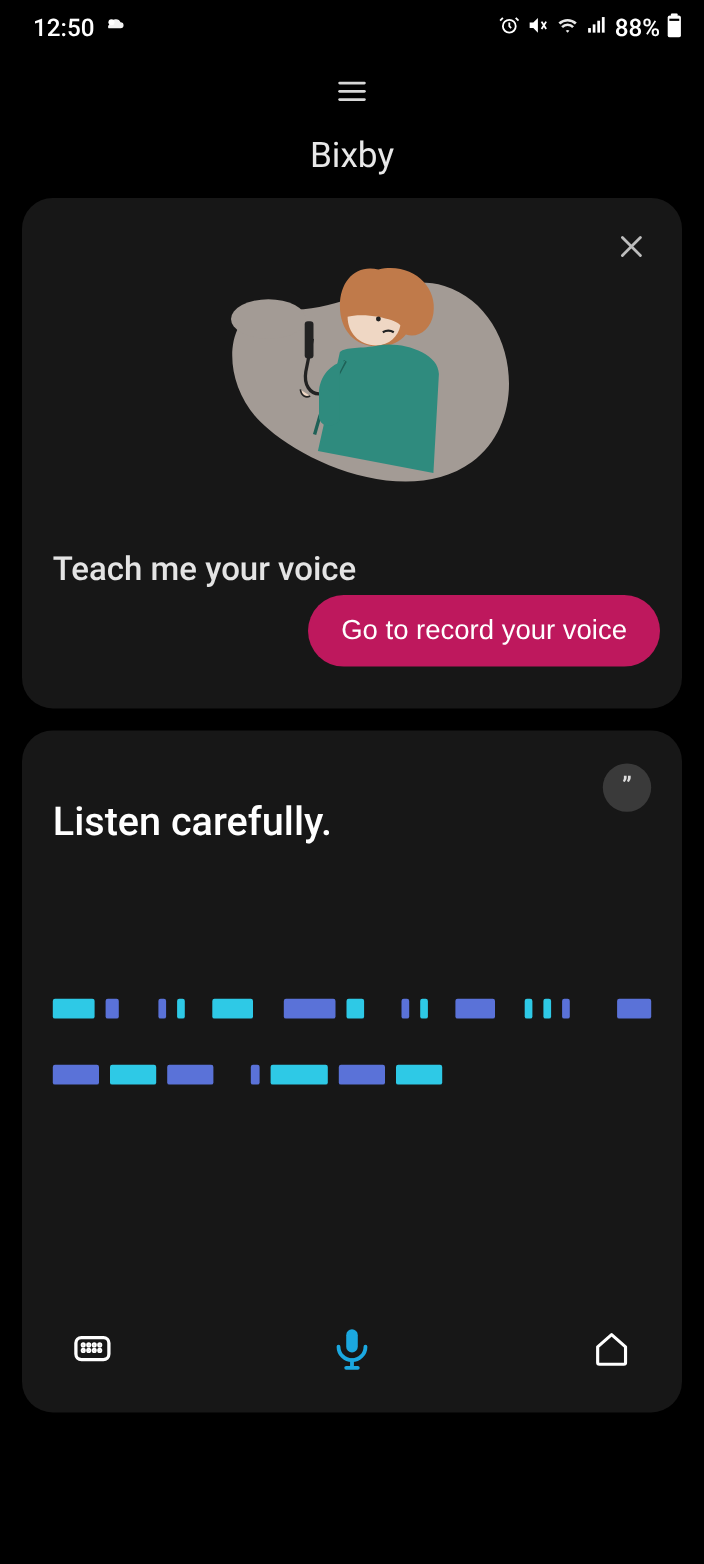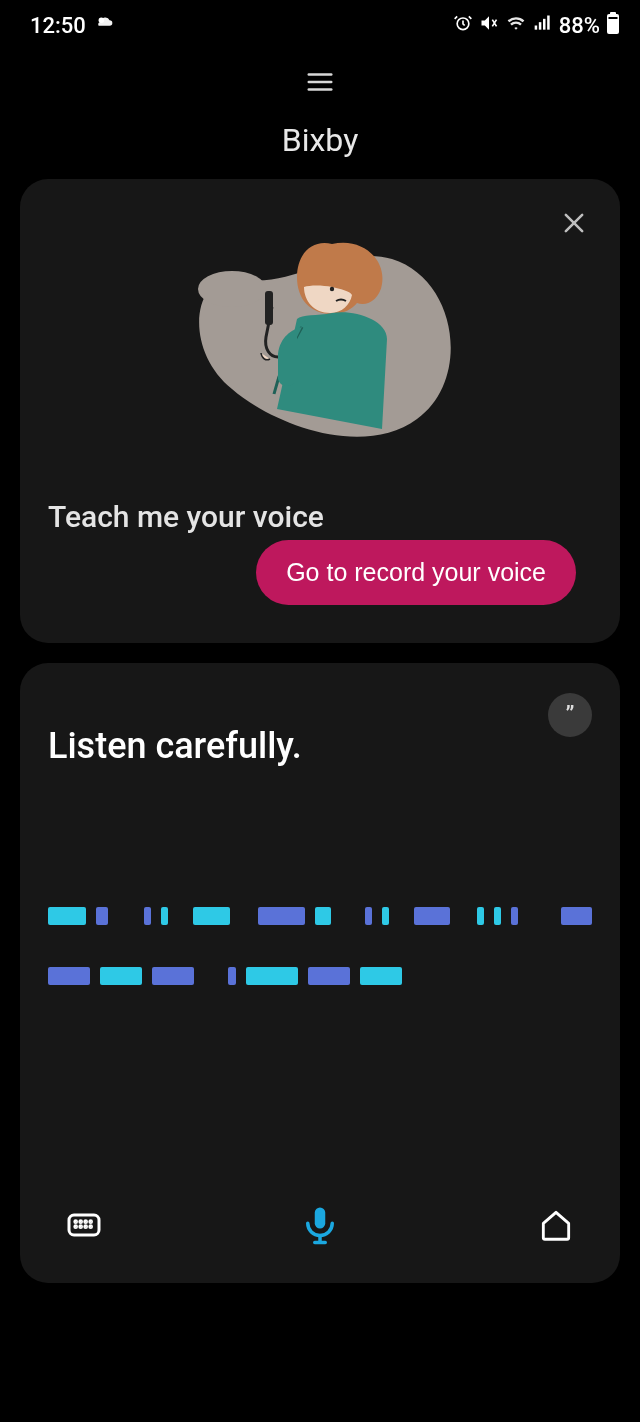--- a/index.html
+++ b/index.html
@@ -36,21 +36,21 @@
     color: #e8e8e8;
   }
   .content { padding: 0 20px; display: flex; flex-direction: column; gap: 20px; }
   .card {
     background: #171717;
     border-radius: 28px;
     position: relative;
     overflow: hidden;
   }
   .card-teach {
-    padding: 20px 44px 38px 28px;
+    padding: 20px 20px 38px 28px;
   }
   .close-btn {
     position: absolute;
     top: 28px;
     right: 28px;
     width: 36px;
     height: 36px;
     display: flex;
     align-items: center;
     justify-content: center;

